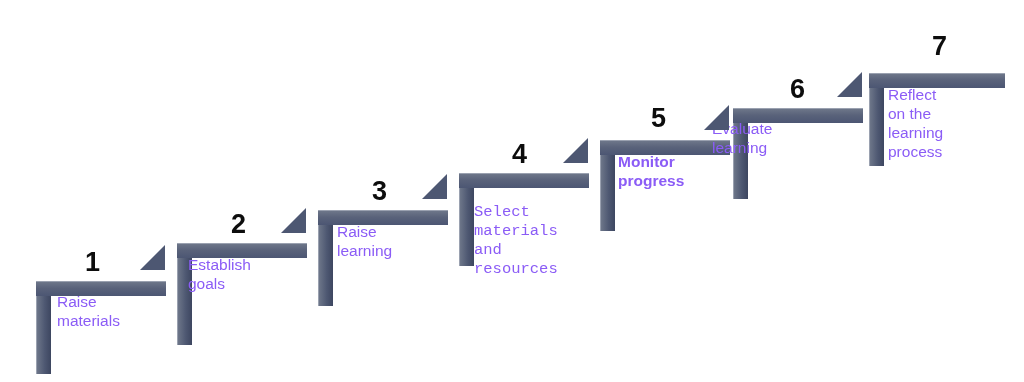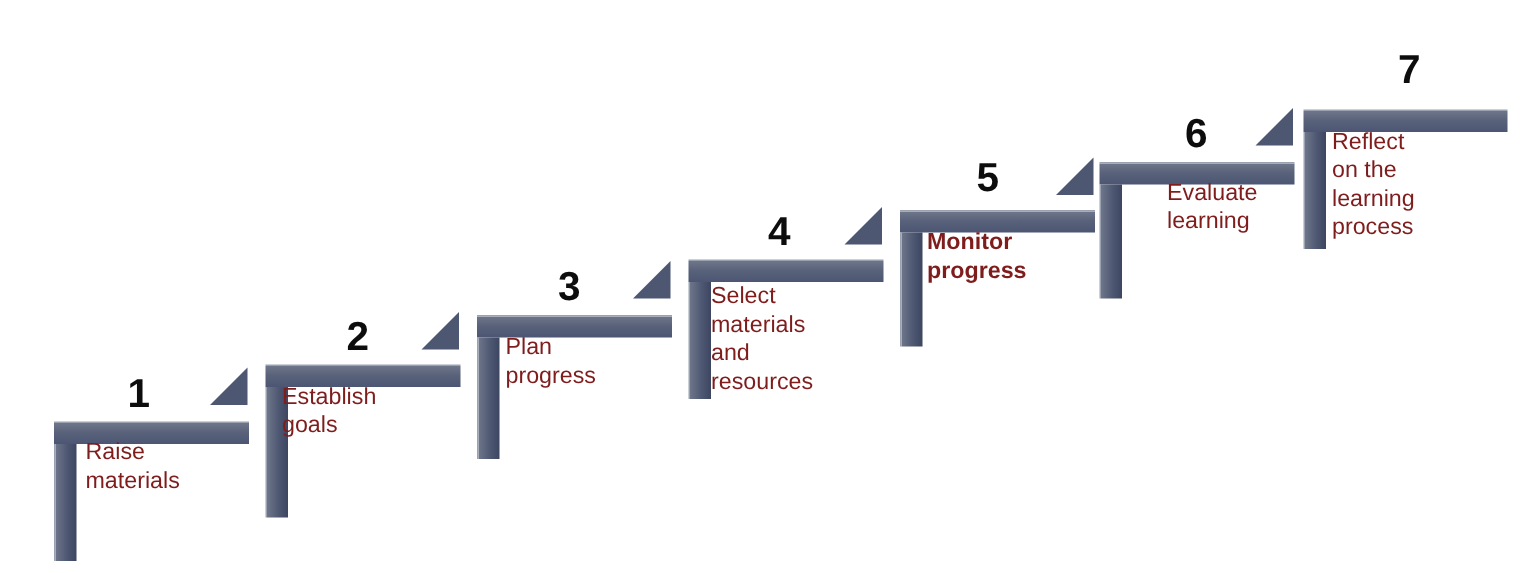--- a/index.html
+++ b/index.html
@@ -53,21 +53,21 @@
     font-size: 27px;
     line-height: 1;
     color: #0d0d0d;
     white-space: nowrap;
   }
   .step-label {
     position: absolute;
     font-family: "Liberation Sans", sans-serif;
     font-size: 15.5px;
     line-height: 1.22;
-    color: #7f1d1d;
+    color: #8b5cf6;
     white-space: pre-line;
   }
 </style>
 </head>
 <body>
 
 <div id="diagram">
     <div class="step">
       <div class="bar-h" style="left: 36px; top: 281px; width: 130px;"></div>
       <div class="bar-v" style="left: 36px; top: 296px; height: 78px;"></div>
@@ -79,42 +79,42 @@
       <div class="bar-h" style="left: 177px; top: 243px; width: 130px;"></div>
       <div class="bar-v" style="left: 177px; top: 258px; height: 87px;"></div>
       <div class="step-number" style="left: 231px; top: 211px;">2</div>
       <div class="step-label" style="left: 188px; top: 256px;">Establish
 goals</div>
     </div>
     <div class="step">
       <div class="bar-h" style="left: 318px; top: 210px; width: 130px;"></div>
       <div class="bar-v" style="left: 318px; top: 225px; height: 81px;"></div>
       <div class="step-number" style="left: 372px; top: 178px;">3</div>
-      <div class="step-label" style="left: 337px; top: 223px;">Plan progress</div>
+      <div class="step-label" style="left: 337px; top: 223px;">Raise learning</div>
     </div>
     <div class="step">
       <div class="bar-h" style="left: 459px; top: 173px; width: 130px;"></div>
       <div class="bar-v" style="left: 459px; top: 188px; height: 78px;"></div>
       <div class="step-number" style="left: 512px; top: 141px;">4</div>
-      <div class="step-label" style="left: 474px; top: 189px;">Select
+      <div class="step-label" style="left: 474px; top: 203px; font-family: Liberation Mono, monospace;">Select
 materials and
 resources</div>
     </div>
     <div class="step">
       <div class="bar-h" style="left: 600px; top: 140px; width: 130px;"></div>
       <div class="bar-v" style="left: 600px; top: 155px; height: 76px;"></div>
       <div class="step-number" style="left: 651px; top: 105px;">5</div>
       <div class="step-label" style="left: 618px; top: 153px; font-weight: bold;">Monitor
 progress</div>
     </div>
     <div class="step">
       <div class="bar-h" style="left: 733px; top: 108px; width: 130px;"></div>
       <div class="bar-v" style="left: 733px; top: 123px; height: 76px;"></div>
       <div class="step-number" style="left: 790px; top: 76px;">6</div>
-      <div class="step-label" style="left: 778px; top: 120px;">Evaluate
+      <div class="step-label" style="left: 712px; top: 120px;">Evaluate
 learning</div>
     </div>
     <div class="step">
       <div class="bar-h" style="left: 869px; top: 73px; width: 136px;"></div>
       <div class="bar-v" style="left: 869px; top: 88px; height: 78px;"></div>
       <div class="step-number" style="left: 932px; top: 33px;">7</div>
       <div class="step-label" style="left: 888px; top: 86px;">Reflect on the
 learning
 process</div>
     </div>

